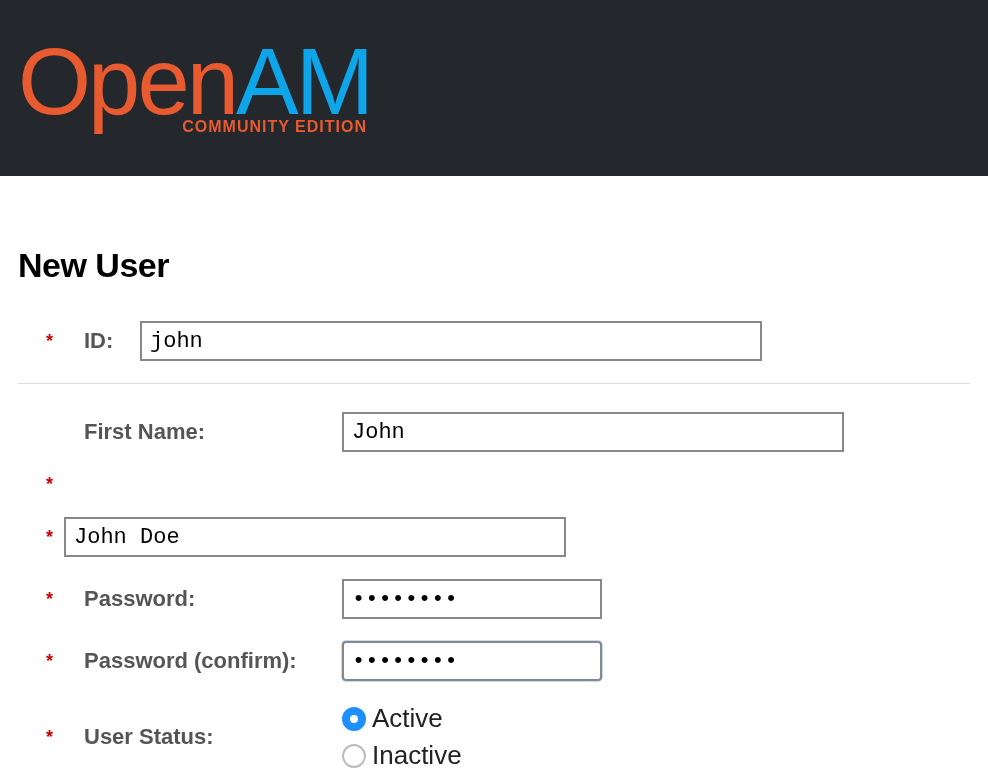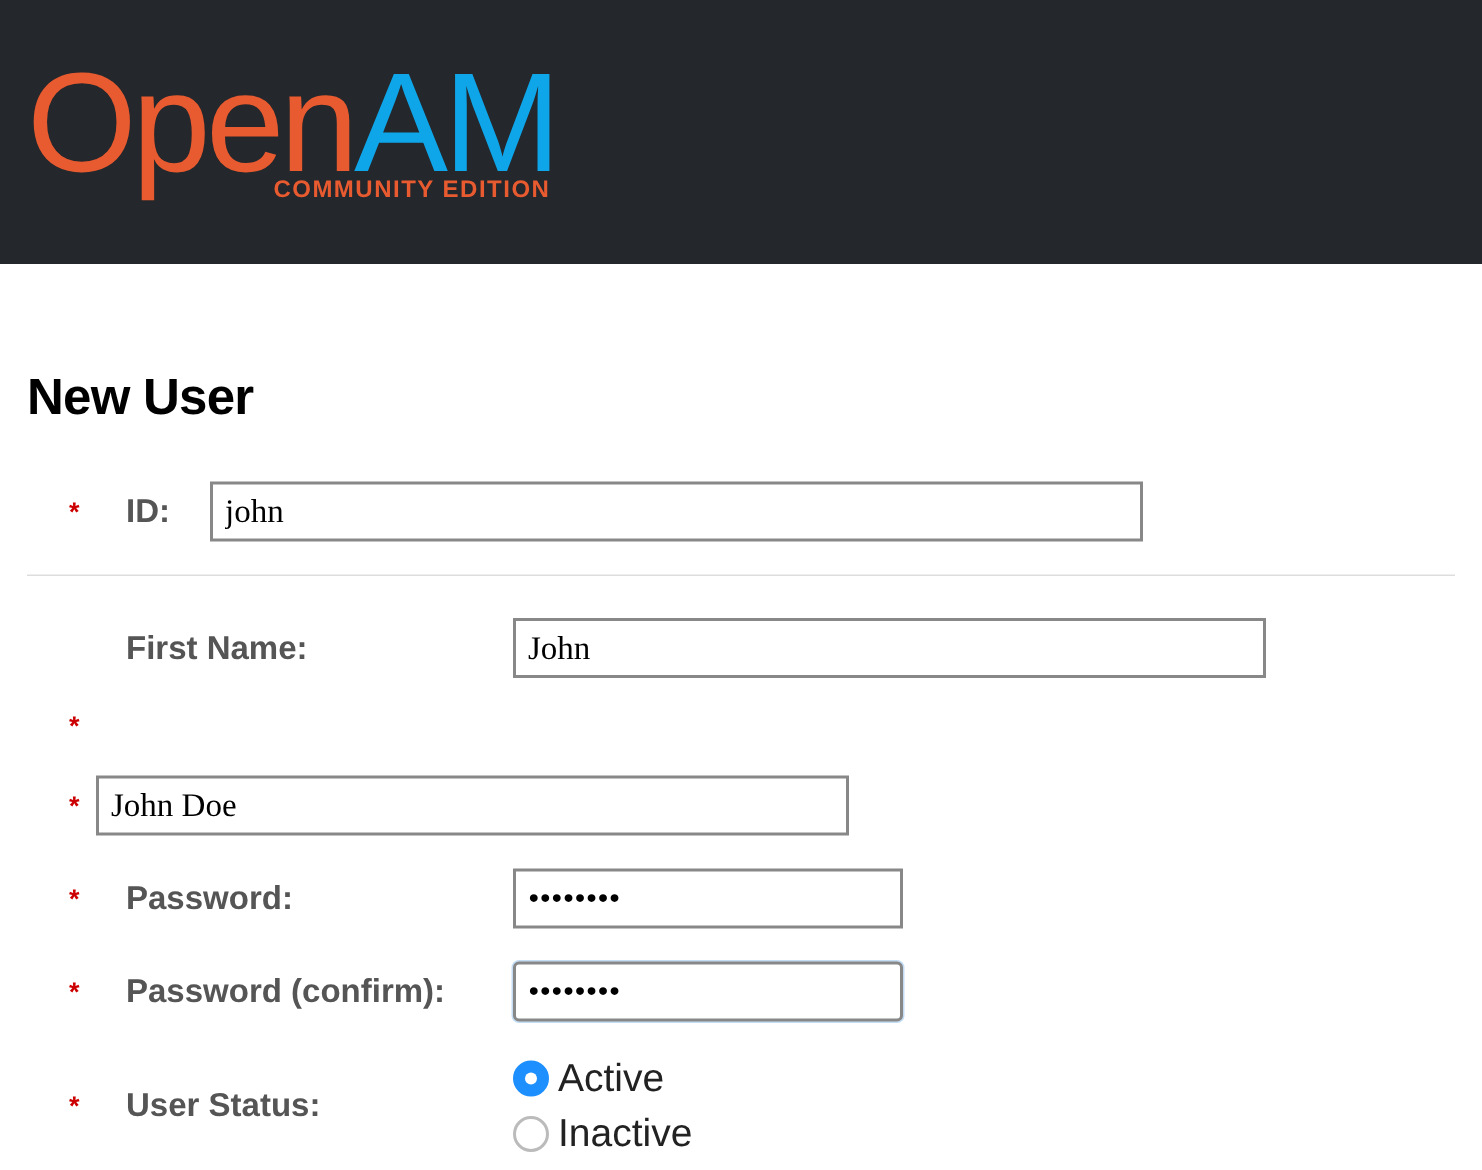--- a/index.html
+++ b/index.html
@@ -96,21 +96,21 @@
     .field-label.id-label {
       font-size: 22px;
       color: #555;
       width: 56px;
     }
     input[type="text"], input[type="password"] {
       font-size: 22px;
       padding: 4px 8px;
       border: 2px solid #888;
       background: #fff;
-      font-family: Liberation Serif, serif;
+      font-family: Liberation Mono, monospace;
       outline: none;
     }
     .input-id {
       width: 622px;
       height: 40px;
     }
     .input-wide {
       width: 502px;
       height: 40px;
     }

